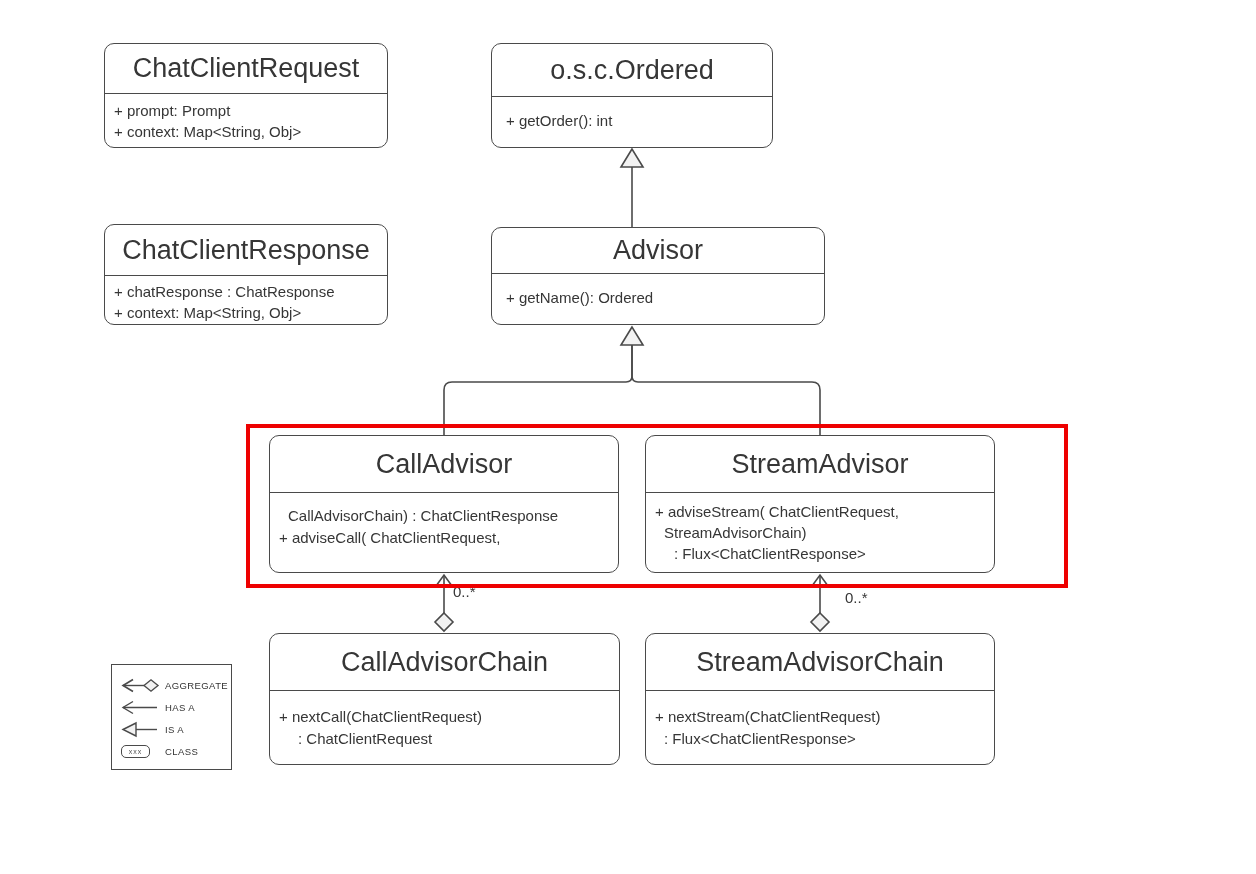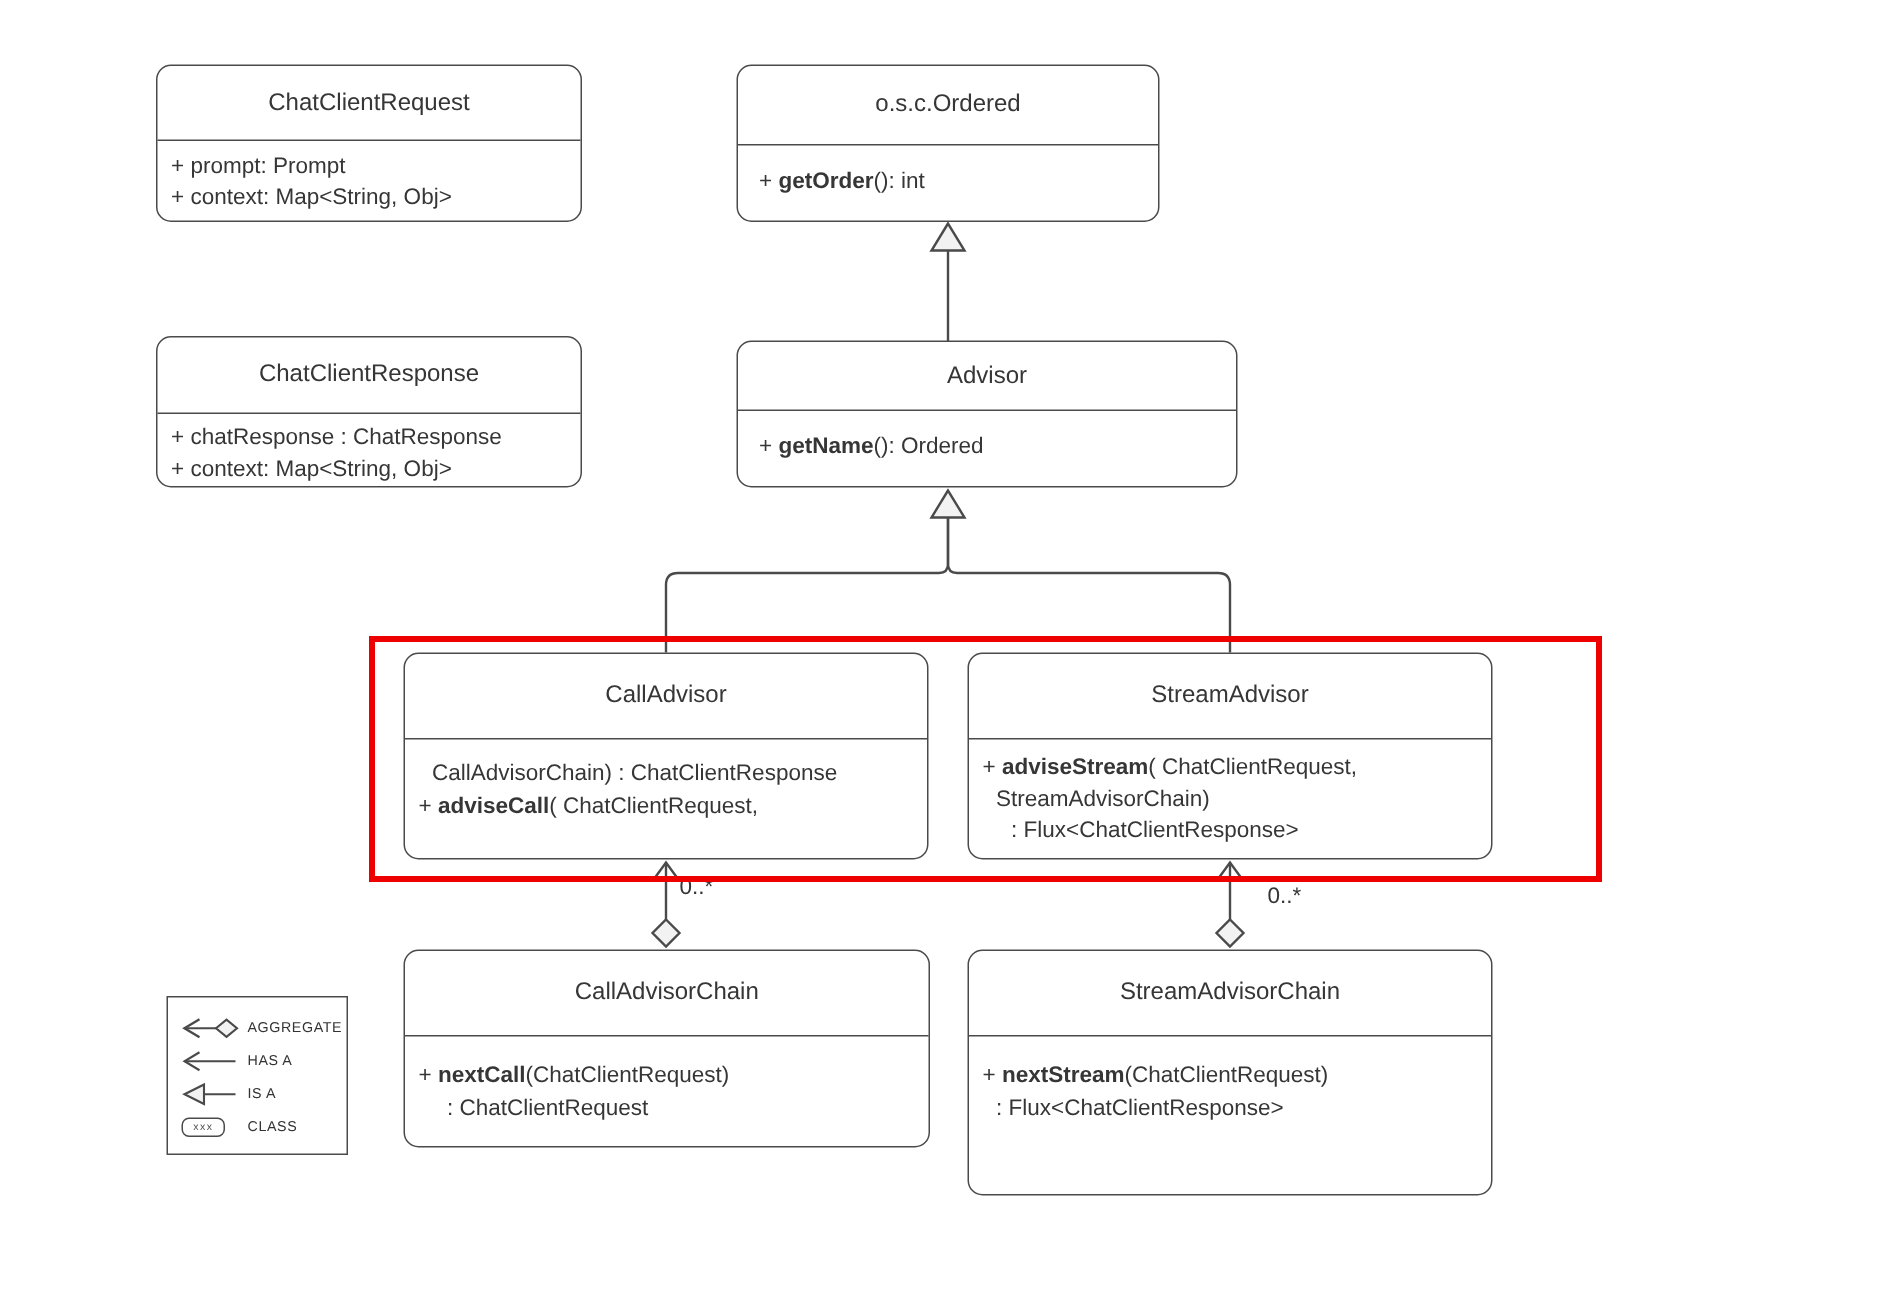--- a/index.html
+++ b/index.html
@@ -11,26 +11,26 @@
   svg .ln  { stroke:var(--line,#4a4a4a); stroke-width:1.6; fill:none; }
   svg .tri { fill:var(--shape-fill,#f2f2f2); stroke:var(--line,#4a4a4a); stroke-width:1.6; }
   svg .dia { fill:var(--shape-fill,#f2f2f2); stroke:var(--line,#4a4a4a); stroke-width:1.6; }
 
   .uml-class {
     position:absolute; background:#fff; border:1.6px solid var(--line,#4a4a4a);
     border-radius:10px; box-sizing:border-box;
   }
   .uml-title {
     display:flex; align-items:center; justify-content:center;
-    font-size:16px; border-bottom:1.5px solid var(--line,#4a4a4a);
+    font-size:27px; border-bottom:1.5px solid var(--line,#4a4a4a);
     box-sizing:border-box; white-space:nowrap;
   }
   .uml-body { font-size:15px; line-height:21px; padding:8px 8px 0 9px; }
   .m { white-space:nowrap; }
-  .m b { font-weight:700;margin-top:16px; }
+  .m b { font-weight:400;margin-top:16px; }
   .ind1 { padding-left:9px; }
   .ind2 { padding-left:19px; }
 
   .mult { position:absolute; font-size:15px; color:var(--text,#363636); }
 
   .highlight-box {
     position:absolute; left:246px; top:424px; width:822px; height:164px;
     border:4px solid var(--highlight,#ee0000); box-sizing:border-box; pointer-events:none;
   }
 
@@ -119,21 +119,21 @@
   </div>
 
   <div class="uml-class" style="left:269px; top:633px; width:351px; height:132px;">
     <div class="uml-title" style="height:57px;">CallAdvisorChain</div>
     <div class="uml-body" style="padding-top:15px; line-height:22px;">
       <div class="m"><span>+ </span><b>nextCall</b><span>(ChatClientRequest)</span></div>
       <div class="m ind2"><span>: ChatClientRequest</span></div>
     </div>
   </div>
 
-  <div class="uml-class" style="left:645px; top:633px; width:350px; height:164px;">
+  <div class="uml-class" style="left:645px; top:633px; width:350px; height:132px;">
     <div class="uml-title" style="height:57px;">StreamAdvisorChain</div>
     <div class="uml-body" style="padding-top:15px; line-height:22px;">
       <div class="m"><span>+ </span><b>nextStream</b><span>(ChatClientRequest)</span></div>
       <div class="m ind1"><span>: Flux&lt;ChatClientResponse&gt;</span></div>
     </div>
   </div>
 
   <div class="mult" style="left:453px; top:583px;">0..*</div>
   <div class="mult" style="left:845px; top:589px;">0..*</div>
 

